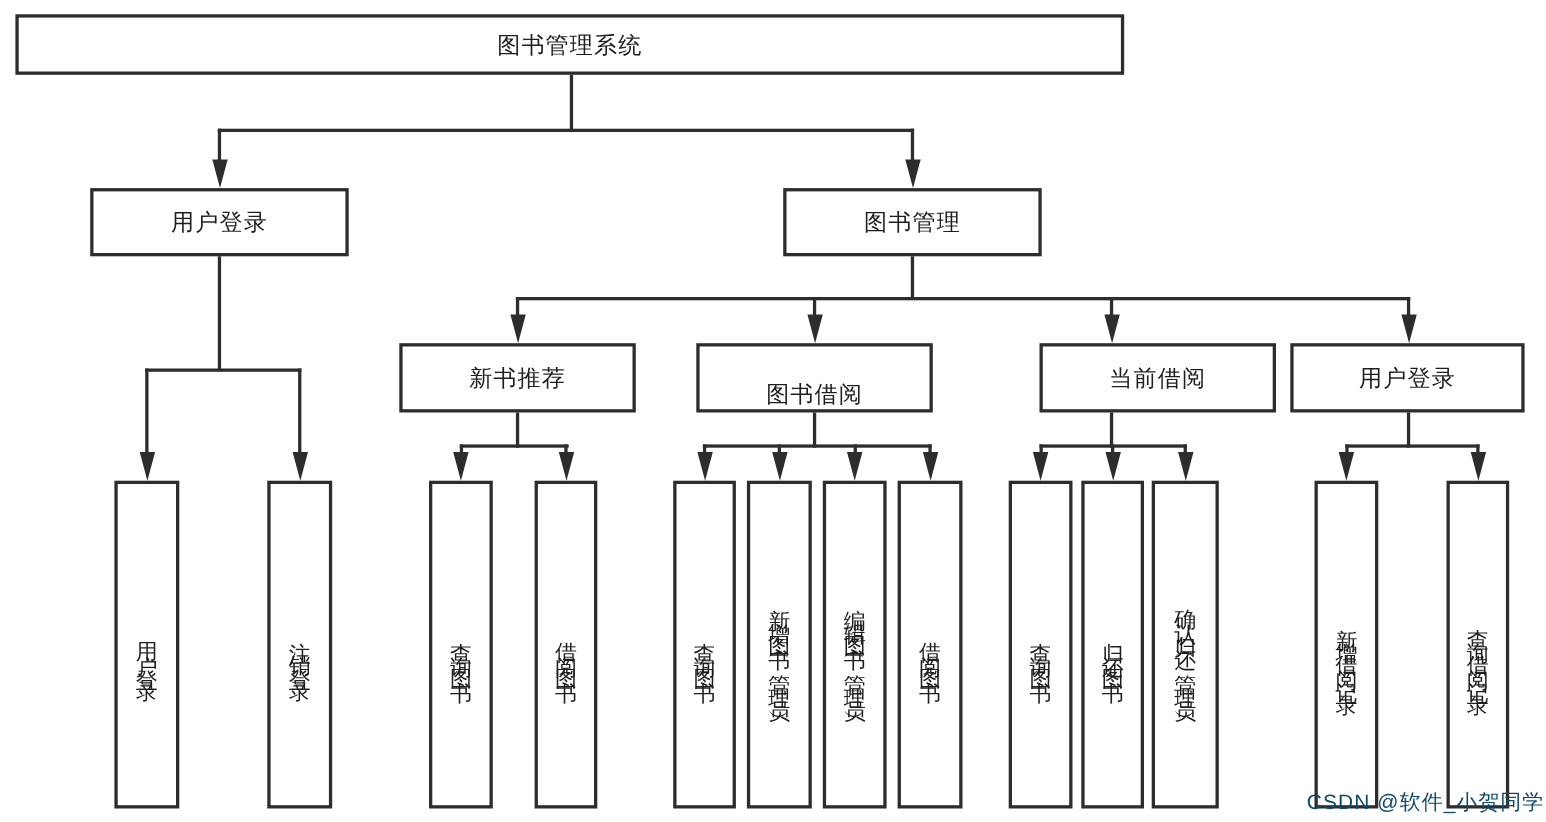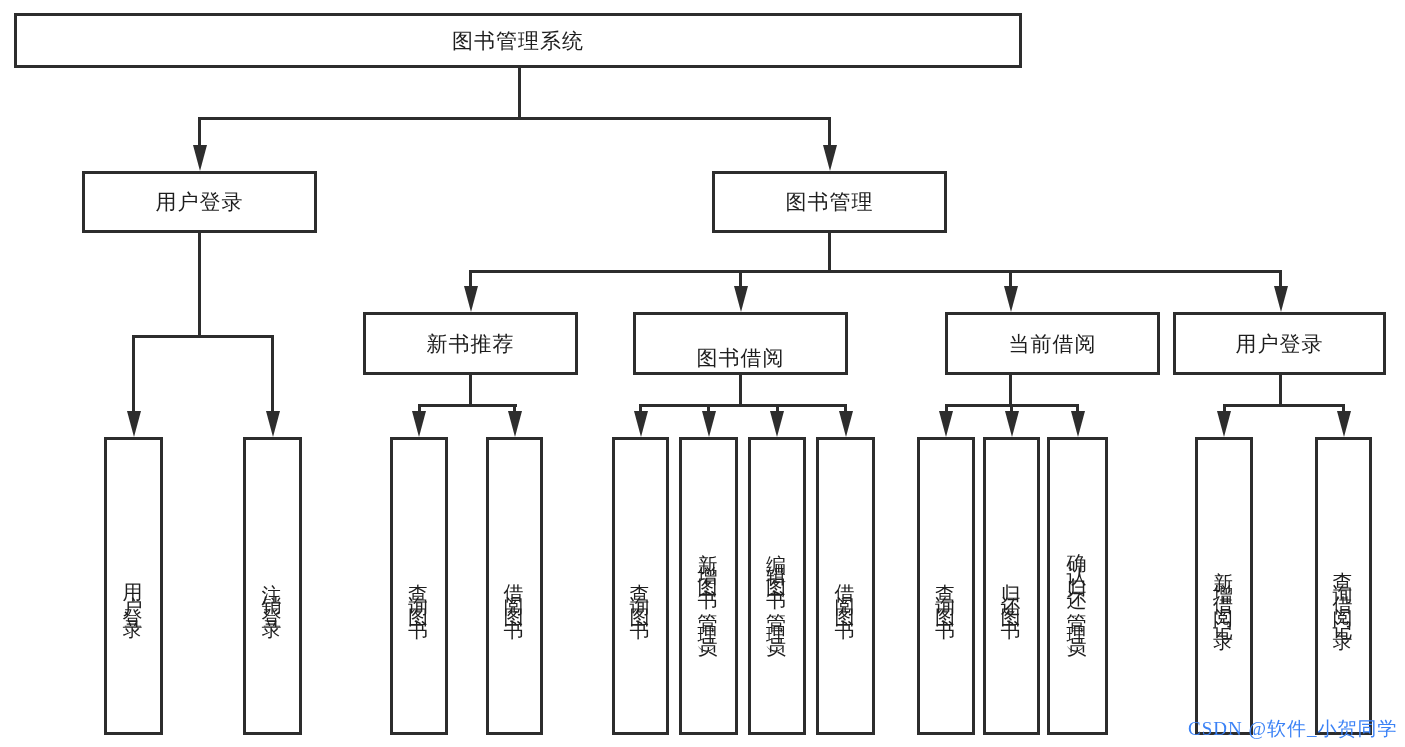--- a/index.html
+++ b/index.html
@@ -62,25 +62,24 @@
     height: 0;
     border-left: 7px solid transparent;
     border-right: 7px solid transparent;
     border-top: 26px solid #2d2d2d;
   }
   #watermark {
     position: absolute;
     left: 1188px;
     top: 716px;
     font-size: 19px;
-    color: #3b82f6;
+    color: #0c4a6e;
     letter-spacing: 1px;
     white-space: nowrap;
     z-index: 5;
-    font-family: Liberation Serif, serif;
   }
 </style>
 </head>
 <body>
 
 <div id="canvas">
 
   <div class="box" style="left:14px; top:13px; width:1008px; height:55px;">
     <span>图书管理系统</span>
   </div>

